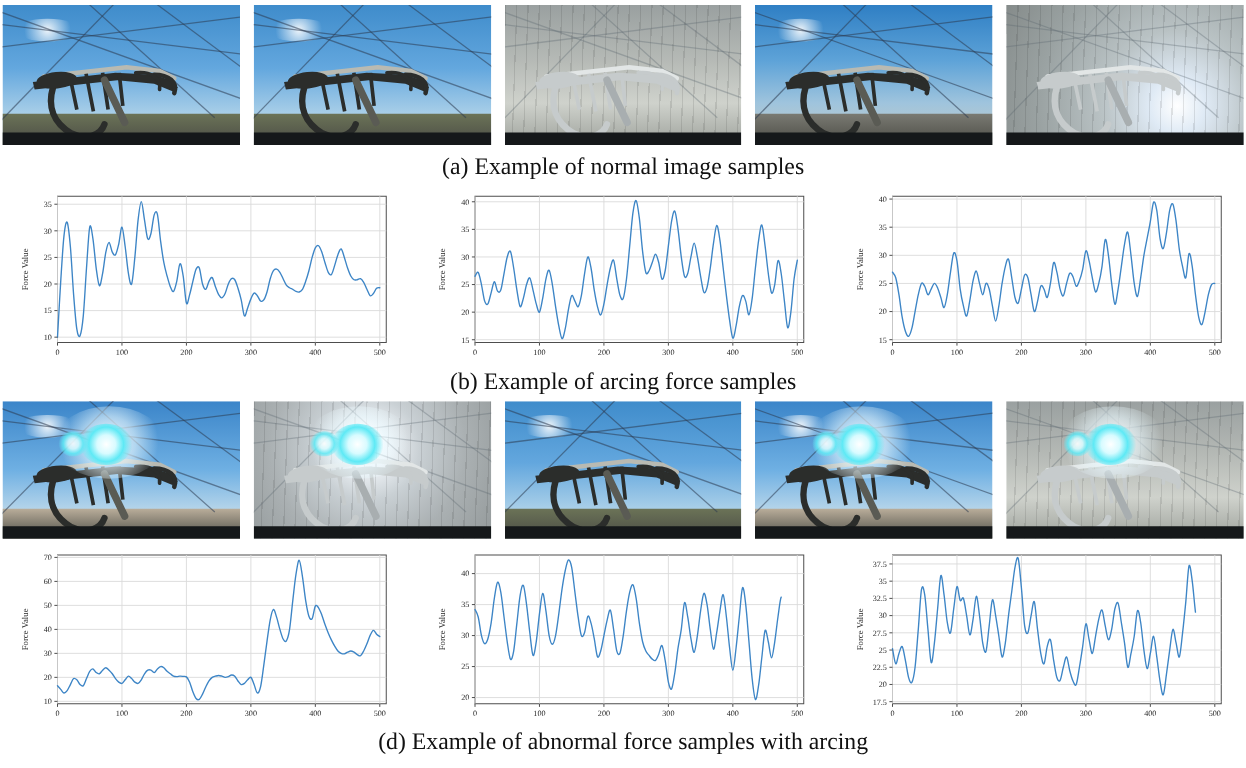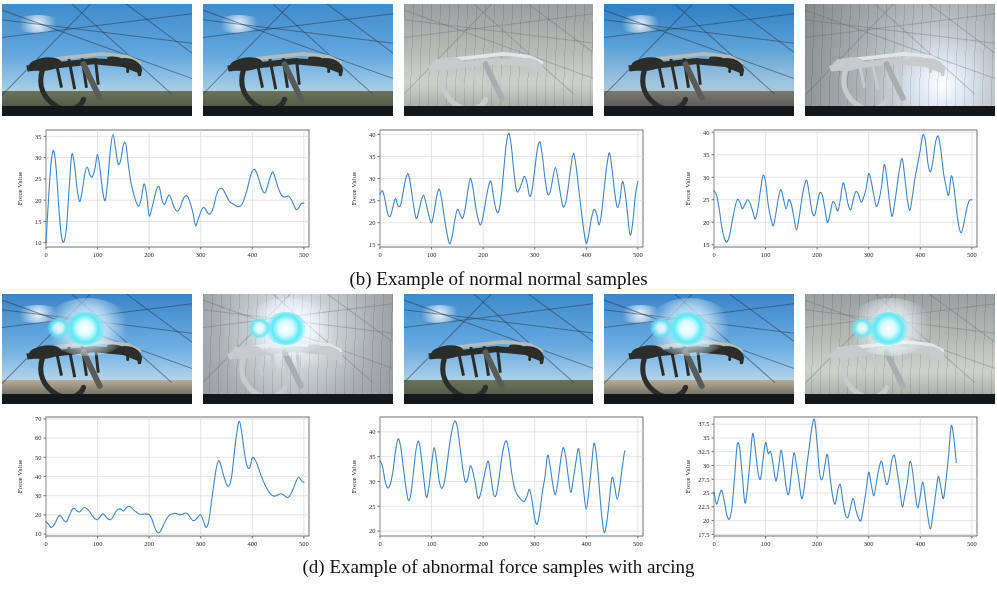--- a/index.html
+++ b/index.html
@@ -146,20 +146,21 @@
             <path d="M40 58 C 34 78, 40 96, 60 108 C 76 116, 92 110, 96 98" stroke="#c6cbcc" stroke-width="7" fill="none" stroke-linecap="round"></path>
             <path d="M96 50 L118 96" stroke="#a8aeb0" stroke-width="8" fill="none" stroke-linecap="round"></path>
             <ellipse cx="44" cy="50" rx="22" ry="9" fill="#c6cbcc" transform="rotate(-6 44 50)"></ellipse>
             <path d="M150 44 C 166 44, 176 52, 172 64" stroke="#c6cbcc" stroke-width="5" fill="none" stroke-linecap="round"></path>
             <path d="M130 42 C 146 40, 158 48, 156 60" stroke="#c6cbcc" stroke-width="4" fill="none" stroke-linecap="round"></path>
           </g>
         </svg>
         <div style="position: absolute; left: 0px; right: 0px; bottom: 0px; height: 9%; background: rgb(21, 24, 26);"></div>
       </div>
     </div>
+  <div class="caption" style="margin-top:8px;">(a) Example of normal image samples</div>
 
   <div class="chart-row" style="margin-top:6px;">
       <svg width="305" height="143">
         <rect x="34" y="8" width="263" height="117" fill="#ffffff" stroke="#4d4d4d" stroke-width="0.8"></rect>
         <line x1="34" x2="34" y1="8" y2="125" stroke="#d9d9d9" stroke-width="0.7"></line>
         <line x1="85.56862745098039" x2="85.56862745098039" y1="8" y2="125" stroke="#d9d9d9" stroke-width="0.7"></line>
         <line x1="137.13725490196077" x2="137.13725490196077" y1="8" y2="125" stroke="#d9d9d9" stroke-width="0.7"></line>
         <line x1="188.7058823529412" x2="188.7058823529412" y1="8" y2="125" stroke="#d9d9d9" stroke-width="0.7"></line>
         <line x1="240.27450980392157" x2="240.27450980392157" y1="8" y2="125" stroke="#d9d9d9" stroke-width="0.7"></line>
         <line x1="291.84313725490193" x2="291.84313725490193" y1="8" y2="125" stroke="#d9d9d9" stroke-width="0.7"></line>
@@ -272,21 +273,21 @@
         <text x="29.5" y="80.05" text-anchor="end" class="tick">25</text>
         <line y1="55.25" y2="55.25" x1="31.5" x2="34" stroke="#4d4d4d" stroke-width="0.8"></line>
         <text x="29.5" y="57.55" text-anchor="end" class="tick">30</text>
         <line y1="32.75" y2="32.75" x1="31.5" x2="34" stroke="#4d4d4d" stroke-width="0.8"></line>
         <text x="29.5" y="35.05" text-anchor="end" class="tick">35</text>
         <line y1="10.25" y2="10.25" x1="31.5" x2="34" stroke="#4d4d4d" stroke-width="0.8"></line>
         <text x="29.5" y="12.55" text-anchor="end" class="tick">40</text>
         <text class="axlabel" x="10" y="66.5" text-anchor="middle" transform="rotate(-90 10 66.5)">Force Value</text>
       </svg>
     </div>
-  <div class="caption" style="margin-top:4px;">(b) Example of normal normal samples</div>
+  <div class="caption" style="margin-top:4px;">(b) Example of arcing force samples</div>
 
   <div class="photo-row" style="height:110px;margin-top:6px;">
       <div class="photo" style="width: 189px; height: 110px;">
         <div class="sky" style="background: linear-gradient(rgb(59, 133, 201) 0%, rgb(111, 176, 227) 50%, rgb(184, 214, 234) 80%, rgb(217, 219, 212) 100%);"></div>
         <div style="position: absolute; left: 6%; top: 10%; width: 26%; height: 16%; border-radius: 50%; background: radial-gradient(circle, rgba(255, 255, 255, 0.9), rgba(255, 255, 255, 0) 70%);"></div>
         <div style="position: absolute; left: 0px; right: 0px; bottom: 0px; height: 22%; background: linear-gradient(rgb(185, 173, 154) 0%, rgb(74, 75, 69) 100%);"></div>
         <div class="wire" style="left: -10px; top: 14px; width: 212.596px; height: 1px; opacity: 0.55; background: rgb(43, 59, 80); transform: rotate(7.02473deg);"></div>
         <div class="wire" style="left: -10px; top: 2px; width: 224.27px; height: 1px; opacity: 0.55; background: rgb(43, 59, 80); transform: rotate(19.8085deg);"></div>
         <div class="wire" style="left: 94.5px; top: -6px; width: 162.992px; height: 1px; opacity: 0.55; background: rgb(43, 59, 80); transform: rotate(134.627deg);"></div>
         <div class="wire" style="left: 64.26px; top: -6px; width: 141.556px; height: 1px; opacity: 0.55; background: rgb(43, 59, 80); transform: rotate(41.6093deg);"></div>

